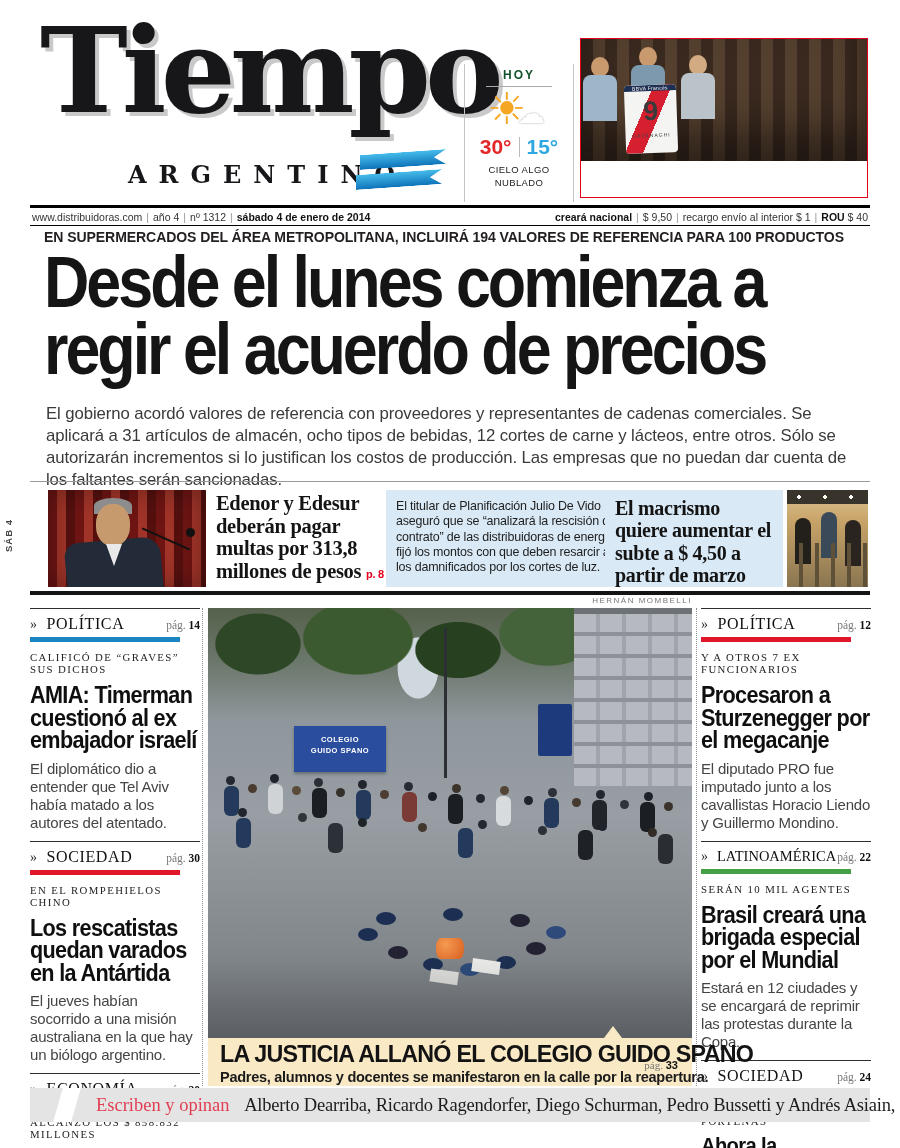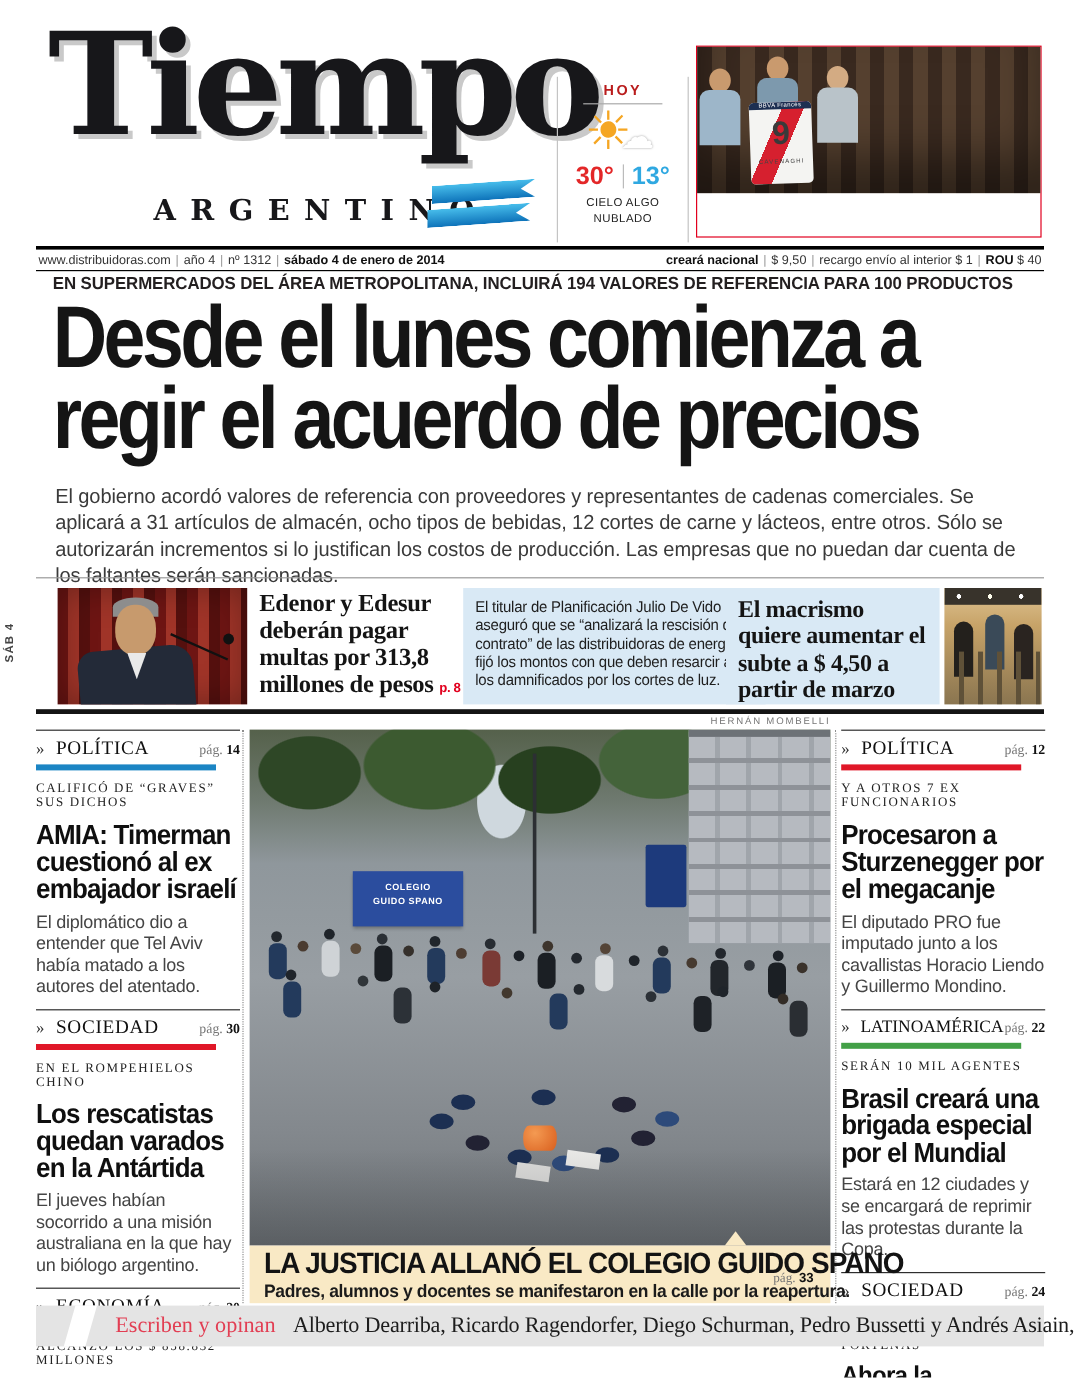--- a/index.html
+++ b/index.html
@@ -16,21 +16,21 @@
               font-size:24px; letter-spacing:12px; color:#17171a; }
   .flag { left:360px; width:86px; height:15px;
           background:linear-gradient(180deg,#47bdeb,#0d72b9);
           clip-path:polygon(0 0,100% 0,86% 50%,100% 100%,0 100%);
           transform:skewY(-4deg); }
   .flag1 { top:152px; } .flag2 { top:172px; left:356px; }
 
   
   .weather { left:464px; top:64px; width:110px; height:138px; text-align:center;
              border-left:1px solid #c4c4c4; border-right:1px solid #c4c4c4; padding-top:4px;}
-  .w-label { font-size:12px; font-weight:bold; letter-spacing:2px; color:#b91c1c; }
+  .w-label { font-size:12px; font-weight:bold; letter-spacing:2px; color:#14532d; }
   .w-rule { width:66px; height:1px; background:#aaa; margin:4px auto 0; }
   .w-icon { height:48px; position:relative; }
   .w-sun { position:absolute; left:22px; top:-4px; font-size:44px; color:#f5a623; }
   .w-cloud { position:absolute; left:52px; top:10px; font-size:28px; color:#fff;
              text-shadow:0 0 2px #9a9a9a; }
   .w-temps { display:flex; justify-content:center; align-items:center; gap:7px; margin-top:0; }
   .w-hi { font-size:21px; font-weight:bold; color:#e32728; }
   .w-div { width:1px; height:20px; background:#bbb; }
   .w-lo { font-size:21px; font-weight:bold; color:#2fa8e1; }
   .w-cond { margin-top:5px; font-size:9.5px; color:#222; letter-spacing:.4px; line-height:1.35; width:86px; margin-left:auto; margin-right:auto;}
@@ -224,21 +224,21 @@
 <div class="abs weather">
   <div class="w-label">HOY</div>
   <div class="w-rule"></div>
   <div class="w-icon">
     <span class="w-sun">☀</span>
     <span class="w-cloud">☁</span>
   </div>
   <div class="w-temps">
     <span class="w-hi">30°</span>
     <span class="w-div"></span>
-    <span class="w-lo">13°</span>
+    <span class="w-lo">15°</span>
   </div>
   <div class="w-cond">CIELO ALGO NUBLADO</div>
 </div>
 
 <div class="abs grafico">
   <div class="g-row">
     <div class="g-photo">
       <div class="g-man" style="left:2px;top:18px;">
         <div class="gh"></div>
           <div class="gs" style="background:#9db6c9;"></div>

